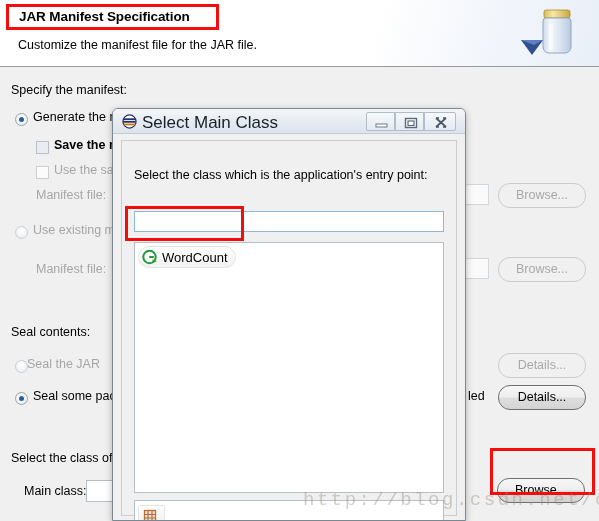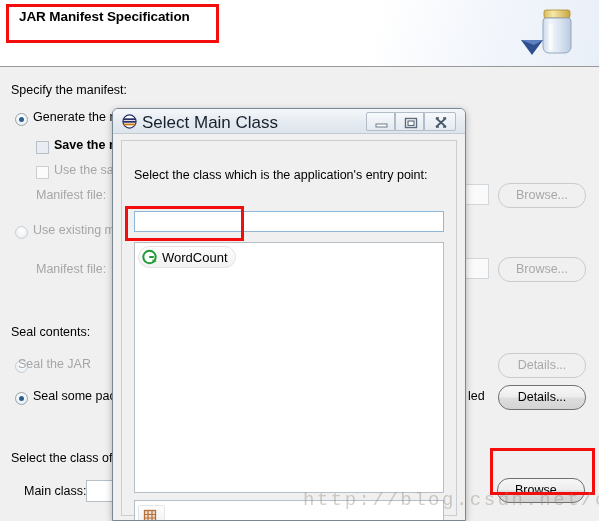--- a/index.html
+++ b/index.html
@@ -24,21 +24,21 @@
     width: 599px; height: 67px;
     background: linear-gradient(105deg, #ffffff 0%, #ffffff 62%, #f4f7fc 78%, #e9eff8 100%);
     border-bottom: 1px solid #9a9a9a;
     box-sizing: border-box;
   }
   #page-title-wrap {
     position: absolute;
     left: 6px; top: 4px;
     border: 3px solid #f40d0d;
     background: #ffffff;
-    padding: 2px 26px 16px 10px;
+    padding: 2px 26px 3px 10px;
   }
   #page-title {
     font-size: 13.5px;
     font-weight: bold;
     letter-spacing: -0.1px;
     white-space: nowrap;
   }
   #page-subtitle {
     position: absolute;
     left: 18px; top: 38px;
@@ -262,20 +262,21 @@
     pointer-events: none;
   }
 </style>
 </head>
 <body>
 
 <div id="wizard-header">
   <div id="page-title-wrap">
     <div id="page-title">JAR Manifest Specification</div>
   </div>
+  <div id="page-subtitle">Customize the manifest file for the JAR file.</div>
 
   <svg id="jar-icon" viewBox="0 0 72 60">
     <defs>
       <linearGradient id="glass" x1="0" y1="0" x2="1" y2="0">
         <stop offset="0%" stop-color="#cdd9ea"></stop>
         <stop offset="25%" stop-color="#f2f6fb"></stop>
         <stop offset="60%" stop-color="#dbe5f1"></stop>
         <stop offset="100%" stop-color="#b9c9de"></stop>
       </linearGradient>
       <linearGradient id="lid" x1="0" y1="0" x2="1" y2="0">
@@ -312,21 +313,21 @@
   <div class="radio disabled" style="left:15px; top:158px;"></div>
   <div class="static-label dim" style="left:33px; top:155px;">Use existing manifest from workspace</div>
 
   <div class="static-label dim" style="left:36px; top:194px;">Manifest file:</div>
   <div class="textfield disabled" style="left:462px; top:190px; width:27px; height:21px;"></div>
   <button class="btn disabled" style="left:498px; top:189px; width:88px; height:25px;">Browse...</button>
 
   <div class="static-label" style="left:11px; top:257px;">Seal contents:</div>
 
   <div class="radio disabled" style="left:15px; top:292px;"></div>
-  <div class="static-label dim" style="left:18px; top:289px;">Seal the JAR</div>
+  <div class="static-label dim" style="left:27px; top:289px;">Seal the JAR</div>
   <button class="btn disabled" style="left:498px; top:285px; width:88px; height:25px;">Details...</button>
 
   <div class="radio checked" style="left:15px; top:324px;"></div>
   <div class="static-label" style="left:33px; top:321px;">Seal some packages</div>
   <div class="static-label" style="left:468px; top:321px;">led</div>
   <button class="btn" style="left:498px; top:317px; width:88px; height:25px;">Details...</button>
 
   <div class="static-label" style="left:11px; top:383px;">Select the class of the application entry point:</div>
 
   <div class="static-label" style="left:24px; top:416px;">Main class:</div>

